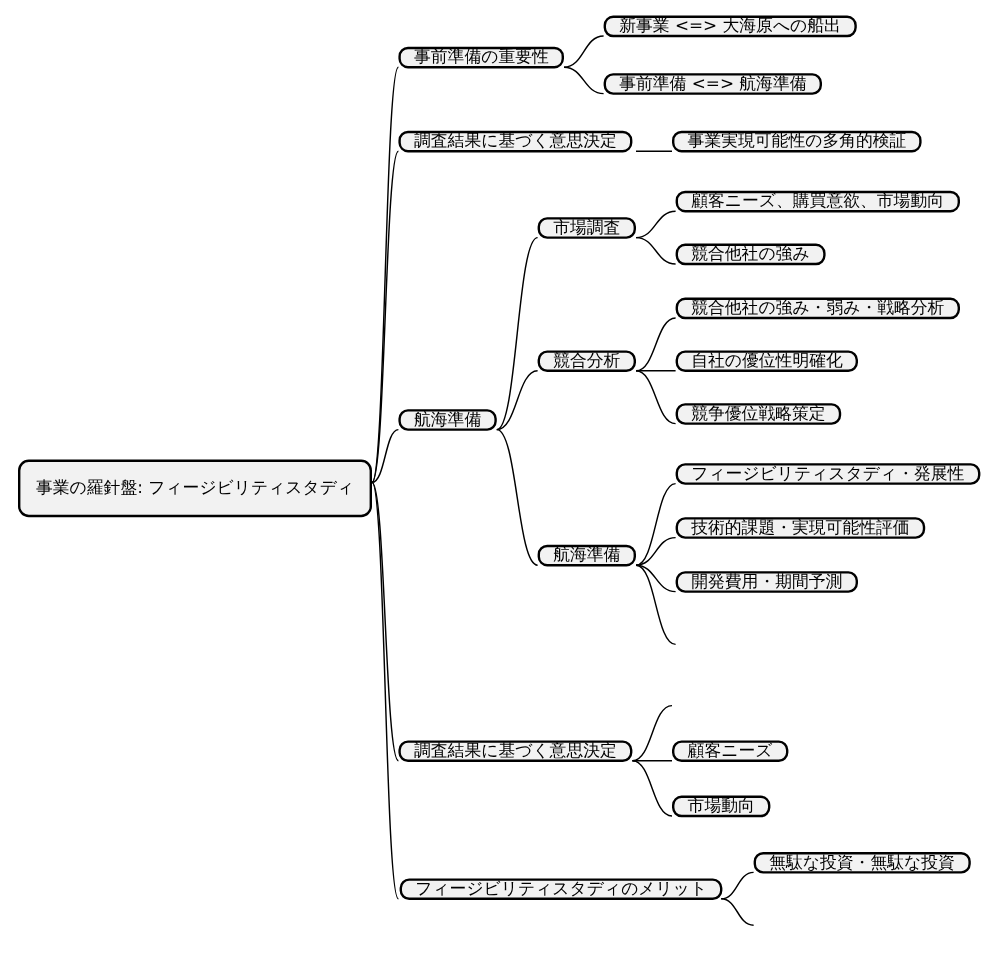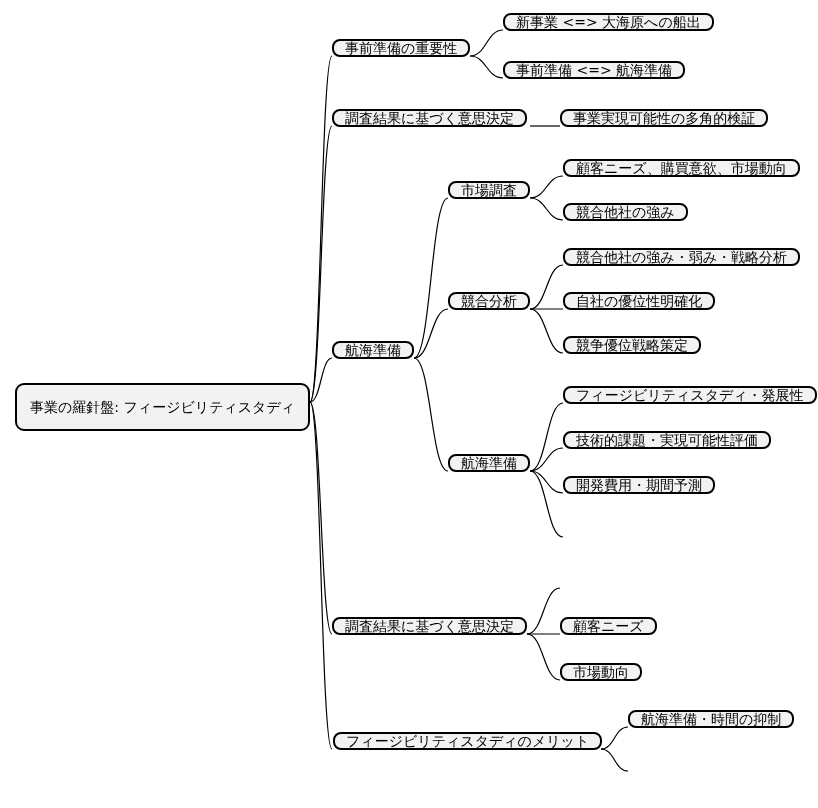--- a/index.html
+++ b/index.html
@@ -99,14 +99,14 @@
   <div class="node" style="left:448px; top:454px">航海準備</div>
   <div class="node" style="left:563px; top:386px">フィージビリティスタディ・発展性</div>
   <div class="node" style="left:563px; top:431px">技術的課題・実現可能性評価</div>
   <div class="node" style="left:563px; top:476px">開発費用・期間予測</div>
 
   <div class="node" style="left:332px; top:617px">調査結果に基づく意思決定</div>
   <div class="node" style="left:560px; top:617px">顧客ニーズ</div>
   <div class="node" style="left:560px; top:663px">市場動向</div>
 
   <div class="node" style="left:333px; top:732px">フィージビリティスタディのメリット</div>
-  <div class="node" style="left:628px; top:710px">航海準備・時間の抑制</div>
+  <div class="node" style="left:628px; top:710px">無駄な投資・無駄な投資</div>
 </div>
 
 </body></html>

